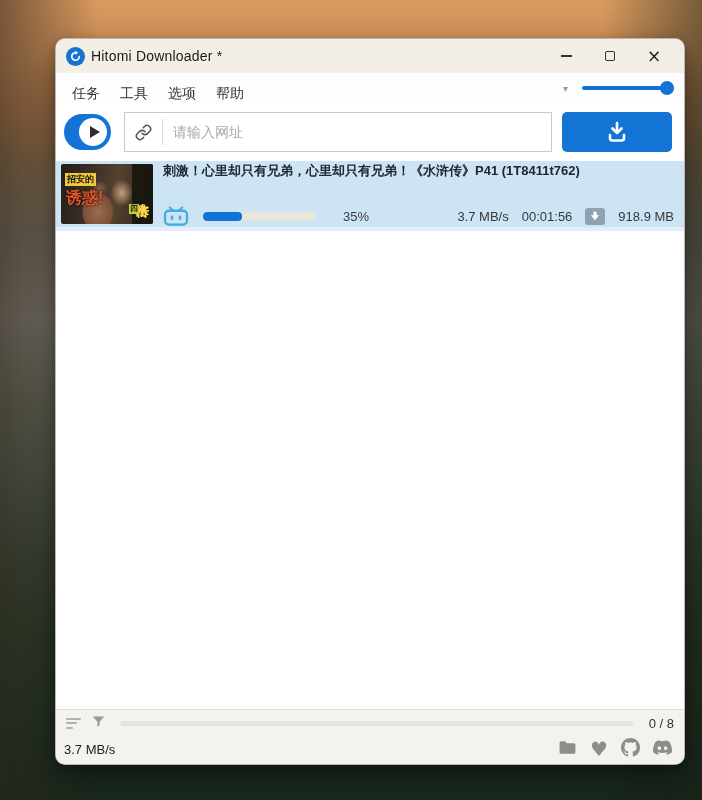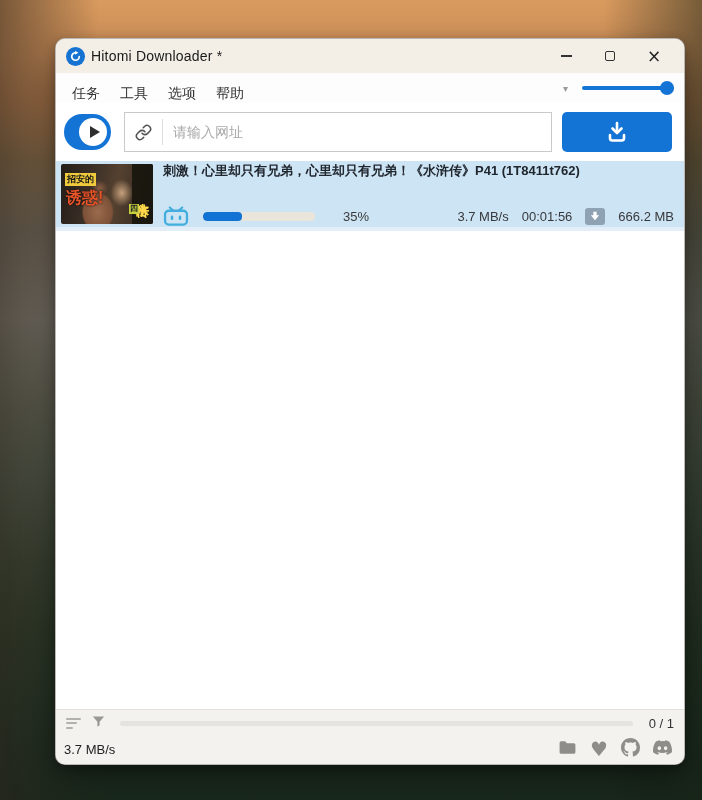--- a/index.html
+++ b/index.html
@@ -189,41 +189,41 @@
             </div>
             <span class="prog-pct">35%</span>
             <div class="item-stats">
               <span class="stat-text">3.7 MB/s</span>
               <span class="stat-text">00:01:56</span>
               <span class="dl-state-icon">
                 <svg viewBox="0 0 12 12">
                     <path d="M4 1h4v4h3L6 11 1 5h3z"></path>
                   </svg>
               </span>
-              <span class="stat-text">666.2 MB</span>
+              <span class="stat-text">918.9 MB</span>
             </div>
           </div>
         </div>
       </div>
     </div>
 
     <div class="statusbar">
       <div class="sb-row1">
         <span class="sort-icon">
             <i></i>
             <i></i>
             <i></i>
           </span>
         <span class="funnel-icon">
           <svg viewBox="0 0 24 24">
               <path d="M3 4h18l-7.2 8.2V18l-3.6 2.4v-8.2L3 4z"></path>
             </svg>
         </span>
         <div class="sb-track"></div>
-        <span class="sb-counter">0 / 1</span>
+        <span class="sb-counter">0 / 8</span>
       </div>
       <div class="sb-row2">
         <span class="sb-speed">3.7 MB/s</span>
         <div class="sb-links">
           <span>
             <svg viewBox="0 0 24 24">
                 <path d="M2 6a2 2 0 0 1 2-2h5l2.2 2.5H20a2 2 0 0 1 2 2V18a2 2 0 0 1-2 2H4a2 2 0 0 1-2-2V6z"></path>
               </svg>
           </span>
           <span class="heart-glyph">♥</span>

